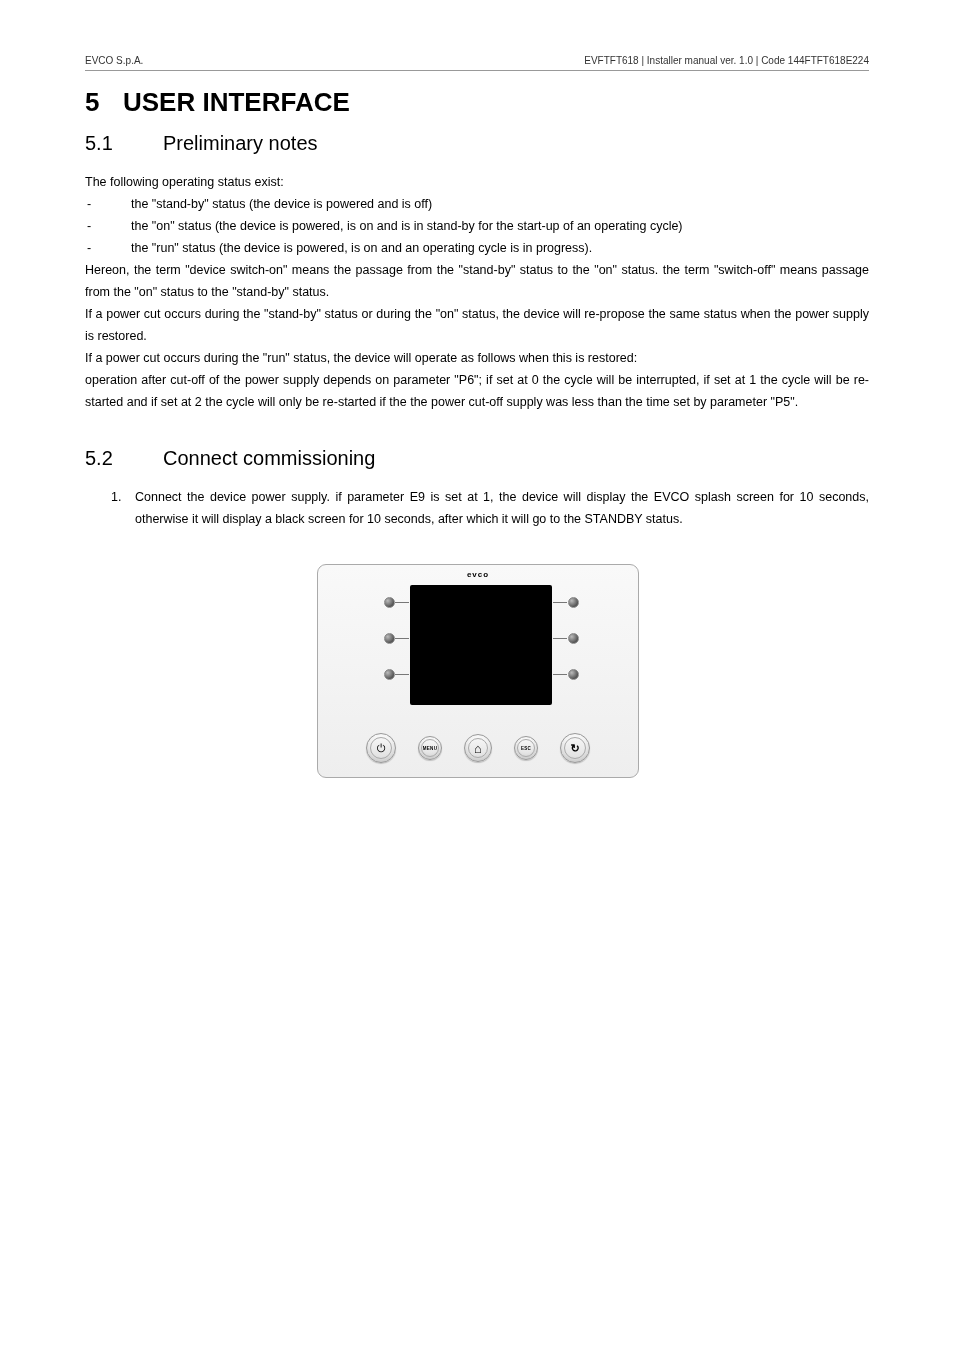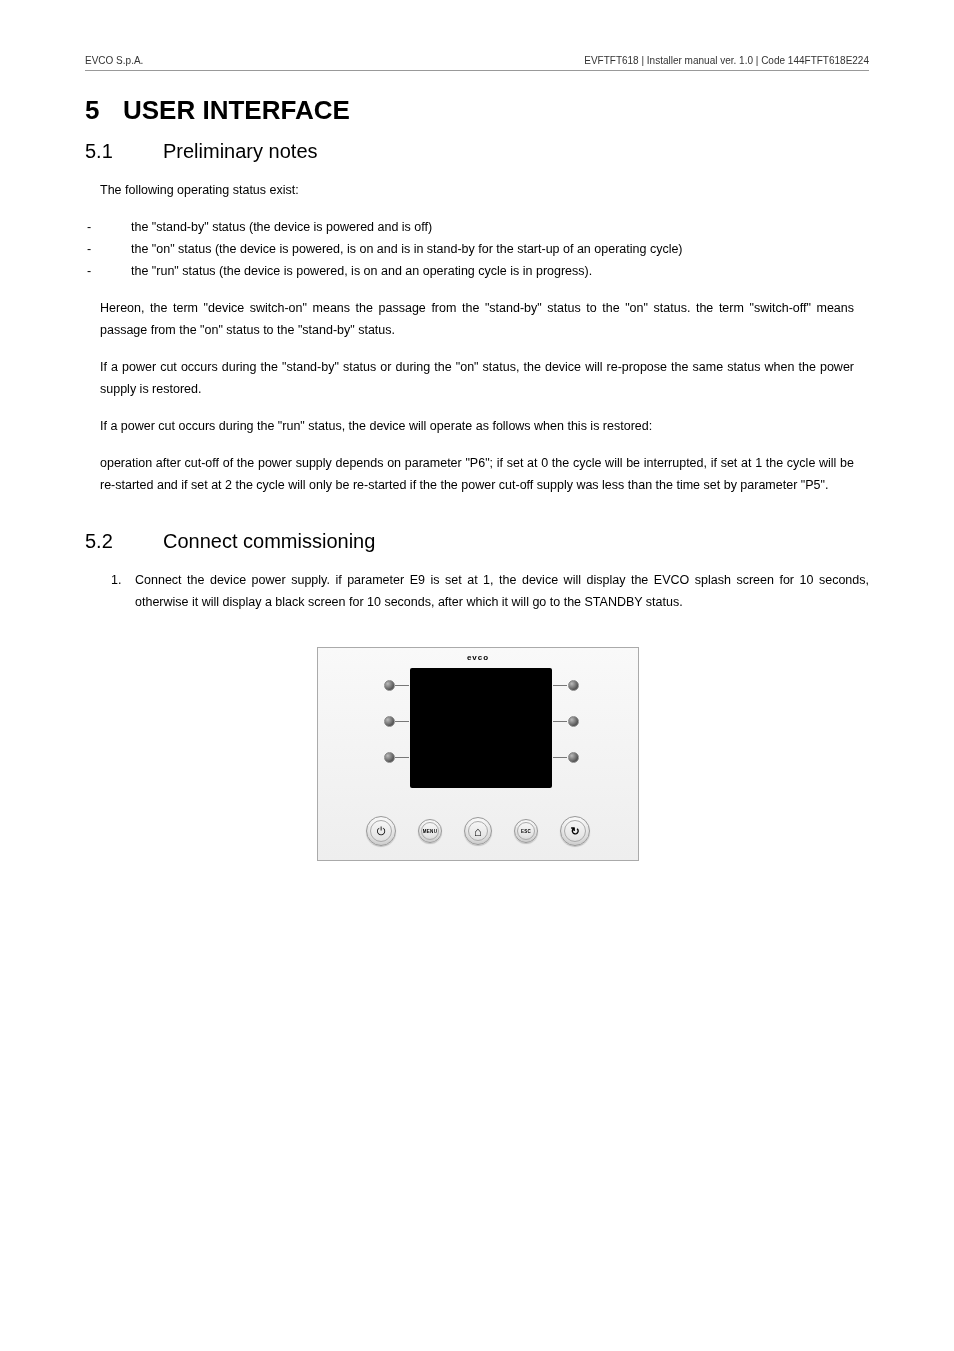--- a/index.html
+++ b/index.html
@@ -16,21 +16,21 @@
     box-sizing: border-box;
     padding: 55px 85px 0 85px;
   }
   .header-row {
     display: flex;
     justify-content: space-between;
     font-size: 10px;
     color: #333;
     border-bottom: 1px solid #999;
     padding-bottom: 4px;
-    margin-bottom: 24px;
+    margin-bottom: 16px;
   }
   h1.sec-title {
     font-size: 26px;
     font-weight: 700;
     margin: 0 0 14px 0;
   }
   h1.sec-title .num {
     display: inline-block;
     width: 38px;
   }
@@ -42,21 +42,21 @@
   h2.sub-title .num {
     display: inline-block;
     width: 78px;
   }
   .body-text {
     font-size: 12.5px;
     line-height: 22px;
     text-align: justify;
   }
   .body-text p {
-    margin: 15px;
+    margin: 0;
   }
   .status-list {
     margin: 0;
   }
   .status-row {
     display: flex;
   }
   .status-row .dash {
     width: 44px;
     text-align: left;
@@ -85,21 +85,21 @@
   .device-box {
     width: 332px;
     height: 224px;
     box-sizing: border-box;
     padding: 6px;
   }
   .device-inner {
     width: 100%;
     height: 100%;
     border: 1px solid #aaa;
-    border-radius: 0;
+    border-radius: 9px;
     background: linear-gradient(#f9f9f9,#eeeeee);
     position: relative;
   }
   .logo-text {
     position:absolute;
     top:5px;
     left:50%;
     transform:translateX(-50%);
     font-size:8px;
     letter-spacing:1px;

